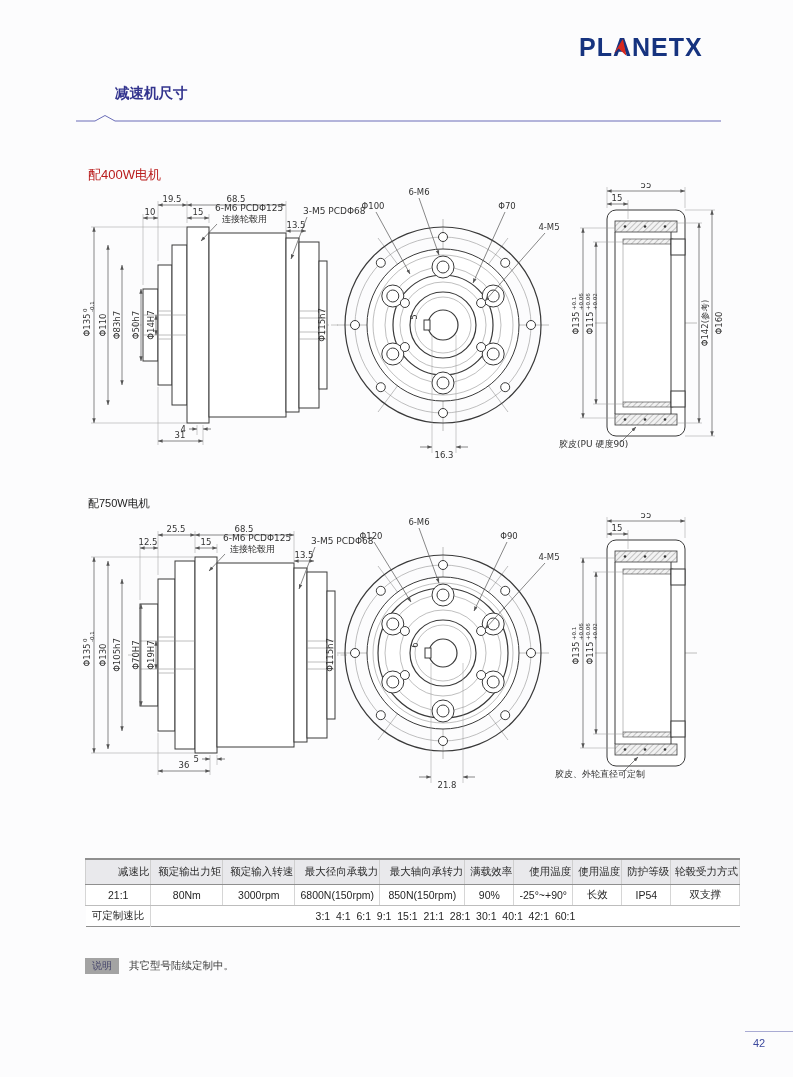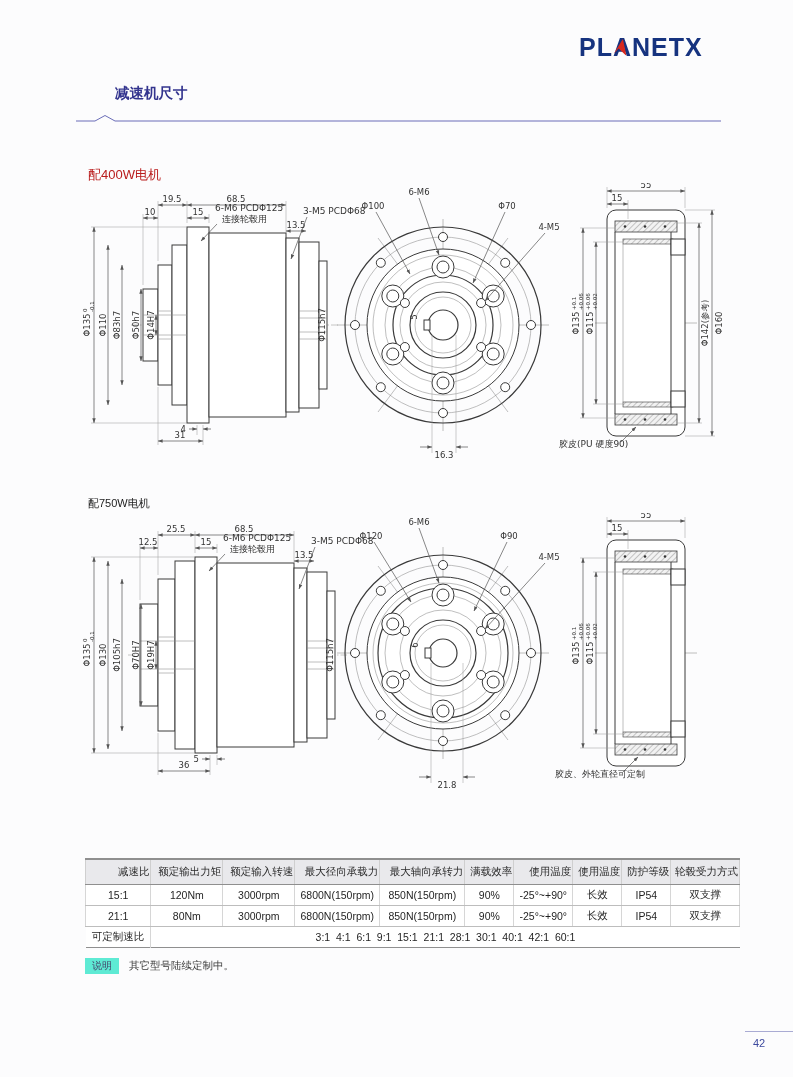--- a/index.html
+++ b/index.html
@@ -38,21 +38,21 @@
   table.spec{width:100%;border-collapse:collapse;table-layout:fixed;
     border-top:2px solid #8f8f8f;border-bottom:1.5px solid #8f8f8f;font-size:10.5px;}
   table.spec th{background:#e9e9ec;color:#2b2b2b;font-weight:normal;height:22px;
     border-bottom:1.5px solid #8f8f8f;border-left:1px solid #cfcfcf;border-right:1px solid #cfcfcf;text-align:right;}
   table.spec td{height:18px;text-align:center;color:#1f1f1f;background:#fff;
     border-bottom:1px solid #bdbdbd;border-left:1px solid #d6d6d6;border-right:1px solid #d6d6d6;}
   table.spec tbody.custom td{border-left:none;border-right:none;border-bottom:none;}
   table.spec tbody.custom td:first-child{border-right:1px solid #d6d6d6;}
   
   .note-row{position:absolute;left:85px;top:958px;font-size:10.5px;display:flex;align-items:center;gap:10px;color:#3a3a3a;}
-  .note-badge{background:#5eead4;color:#44446a;padding:1px 7px;font-size:10px;}
+  .note-badge{background:#a3a3a3;color:#44446a;padding:1px 7px;font-size:10px;}
   
   .footer-rule{position:absolute;left:745px;top:1031px;width:48px;height:1px;background:#a9abd3;}
   .page-number{position:absolute;left:753px;top:1037px;font-size:11px;color:#3d4a9e;}
 </style>
 </head>
 <body>
 
 <div class="logo">
   <span class="logo-text">PLANETX</span>
   <span class="logo-arrow"></span>
@@ -480,32 +480,20 @@
           <th>最大轴向承转力</th>
           <th>满载效率</th>
           <th>使用温度</th>
           <th>使用温度</th>
           <th>防护等级</th>
           <th>轮毂受力方式</th>
         </tr>
     </thead>
     <tbody>
         <tr>
-          <td>15:1</td>
-          <td>120Nm</td>
-          <td>3000rpm</td>
-          <td>6800N(150rpm)</td>
-          <td>850N(150rpm)</td>
-          <td>90%</td>
-          <td>-25°~+90°</td>
-          <td>长效</td>
-          <td>IP54</td>
-          <td>双支撑</td>
-        </tr>
-        <tr>
           <td>21:1</td>
           <td>80Nm</td>
           <td>3000rpm</td>
           <td>6800N(150rpm)</td>
           <td>850N(150rpm)</td>
           <td>90%</td>
           <td>-25°~+90°</td>
           <td>长效</td>
           <td>IP54</td>
           <td>双支撑</td>

